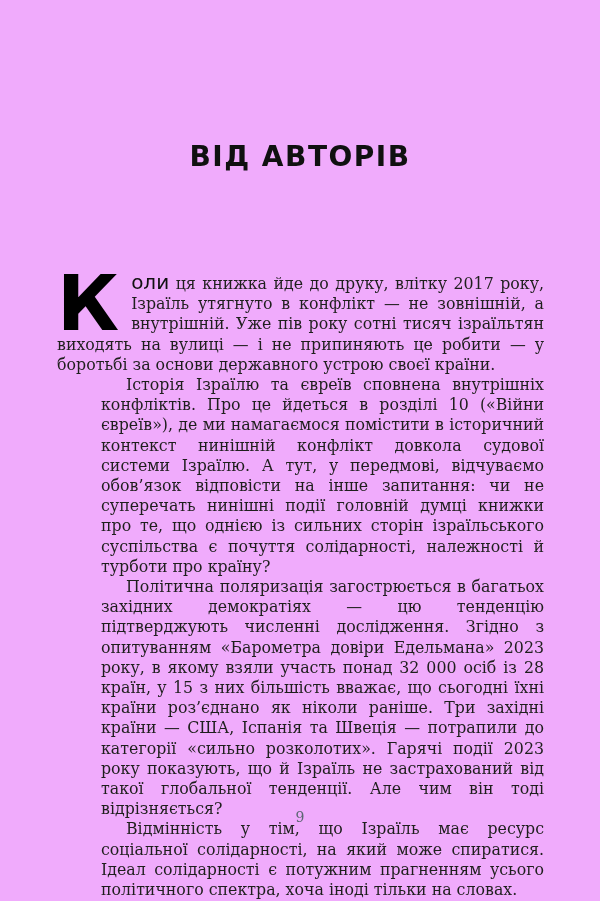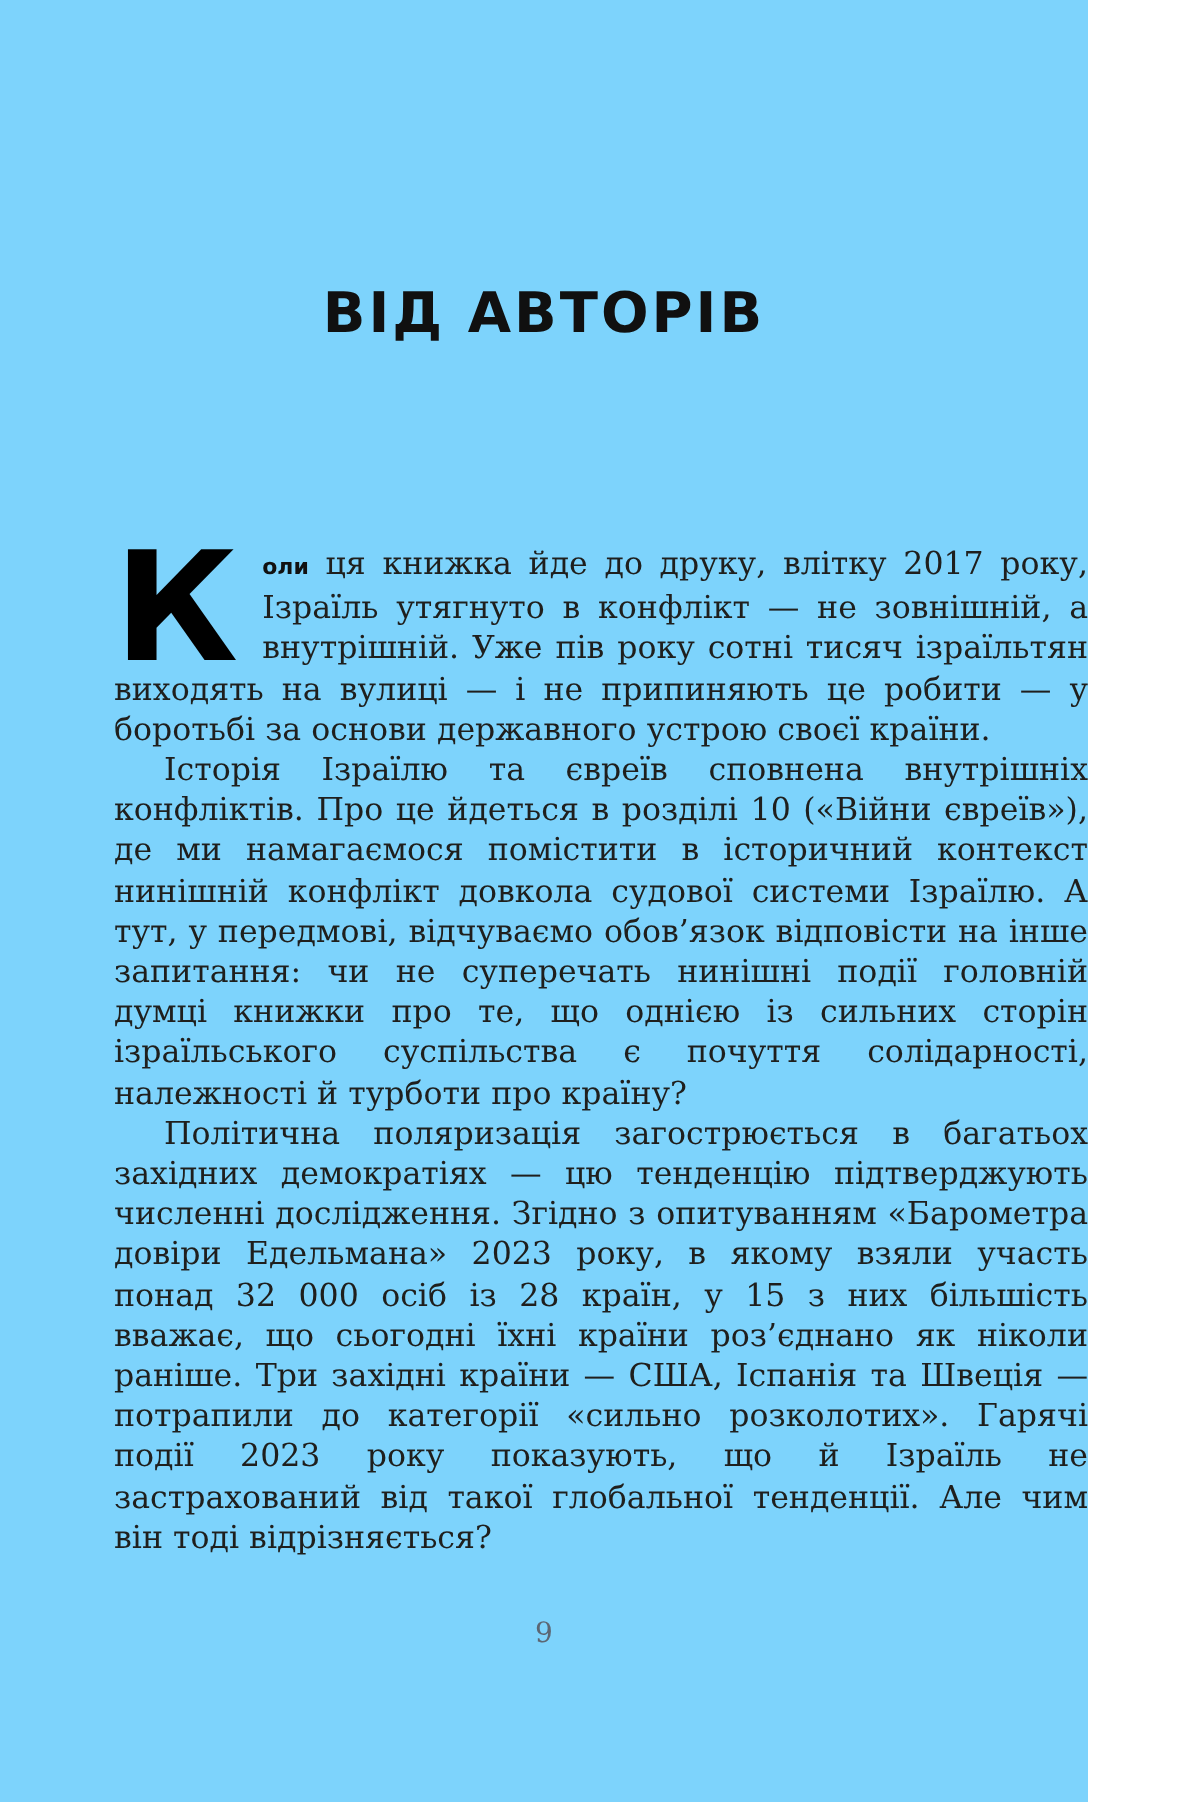--- a/index.html
+++ b/index.html
@@ -1,20 +1,20 @@
 <!DOCTYPE html>
 <html lang="uk"><head>
 <meta charset="utf-8">
 <style>
   html, body { margin: 0; padding: 0; background: #ffffff; }
   .page {
     position: relative;
-    width: 544px;
+    width: 600px;
     height: 901px;
-    background: #7dd3fc;
+    background: #f0abfc;
     font-family: "DejaVu Serif", serif;
     color: #1f1f1d;
     overflow: hidden;
   }
   .chapter-title {
     position: absolute;
     top: 121px;
     left: 0;
     width: 100%;
     text-align: center;
@@ -28,34 +28,34 @@
   .content {
     position: absolute;
     left: 57px;
     top: 272px;
     width: 487px;
     font-size: 15.8px;
     line-height: 20.2px;
     text-align: justify;
   }
   .content p { margin: 0; padding: 0; }
-  .content p.indent { text-indent: 25px; }
+  .content p.indent { text-indent: 25px; margin-left: 44px; }
   .dropcap {
     float: left;
     font-family: "DejaVu Sans", sans-serif;
     font-weight: bold;
     font-size: 76px;
     line-height: 57px;
     padding: 3px 12px 0 0;
     color: #000000;
   }
   .lead-bold {
     font-family: "DejaVu Sans", sans-serif;
-    font-weight: bold;
-    font-size: 11px;
+    font-weight: normal;
+    font-size: 20px;
     color: #111111;
   }
   .page-number {
     position: absolute;
     top: 809px;
     left: 0;
     width: 100%;
     text-align: center;
     font-size: 14px;
     color: #5c6673;
@@ -69,18 +69,19 @@
   <h1 class="chapter-title">Від авторів</h1>
 
   <div class="content">
 
     <p><span class="dropcap">К</span><span class="lead-bold">оли</span><span> ця книжка йде до друку, влітку 2017 року, Ізраїль утягнуто в конфлікт — не зовнішній, а внутрішній. Уже пів року сотні тисяч ізраїльтян виходять на вулиці — і не припиняють це робити — у боротьбі за основи державного устрою своєї країни.</span></p>
 
     <p class="indent">Історія Ізраїлю та євреїв сповнена внутрішніх конфліктів. Про це йдеться в розділі 10 («Війни євреїв»), де ми намагаємося помістити в історичний контекст нинішній конфлікт довкола судової системи Ізраїлю. А тут, у передмові, відчуваємо обов’язок відповісти на інше запитання: чи не суперечать нинішні події головній думці книжки про те, що однією із сильних сторін ізраїльського суспільства є почуття солідарності, належності й турботи про країну?</p>
 
     <p class="indent">Політична поляризація загострюється в багатьох західних демократіях — цю тенденцію підтверджують численні дослідження. Згідно з опитуванням «Барометра довіри Едельмана» 2023 року, в якому взяли участь понад 32 000 осіб із 28 країн, у 15 з них більшість вважає, що сьогодні їхні країни роз’єднано як ніколи раніше. Три західні країни — США, Іспанія та Швеція — потрапили до категорії «сильно розколотих». Гарячі події 2023 року показують, що й Ізраїль не застрахований від такої глобальної тенденції. Але чим він тоді відрізняється?</p>
 
+    <p class="indent">Відмінність у тім, що Ізраїль має ресурс соціальної солідарності, на який може спиратися. Ідеал солідарності є потужним прагненням усього політичного спектра, хоча іноді тільки на словах.</p>
 
   </div>
 
   <div class="page-number">9</div>
 
 </div>
 
 </body></html>

